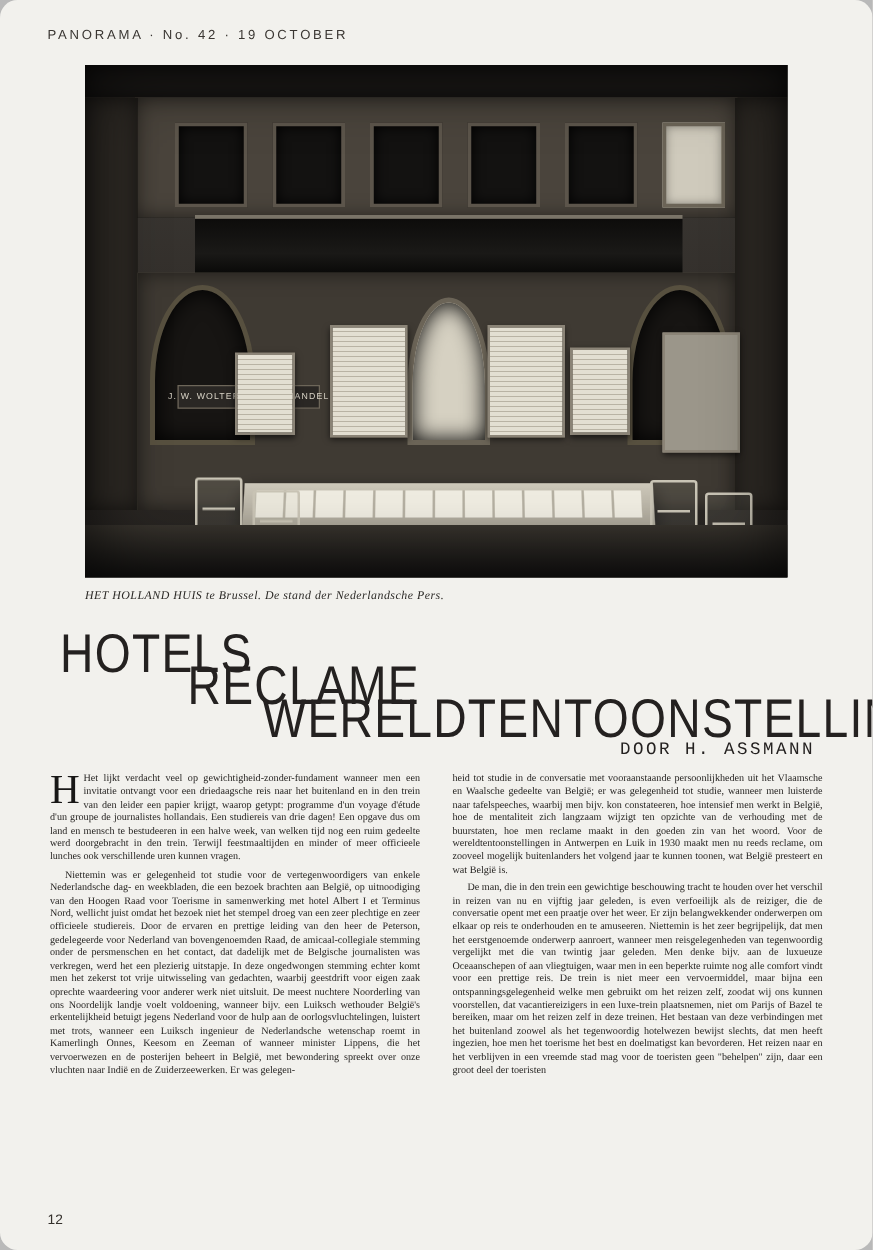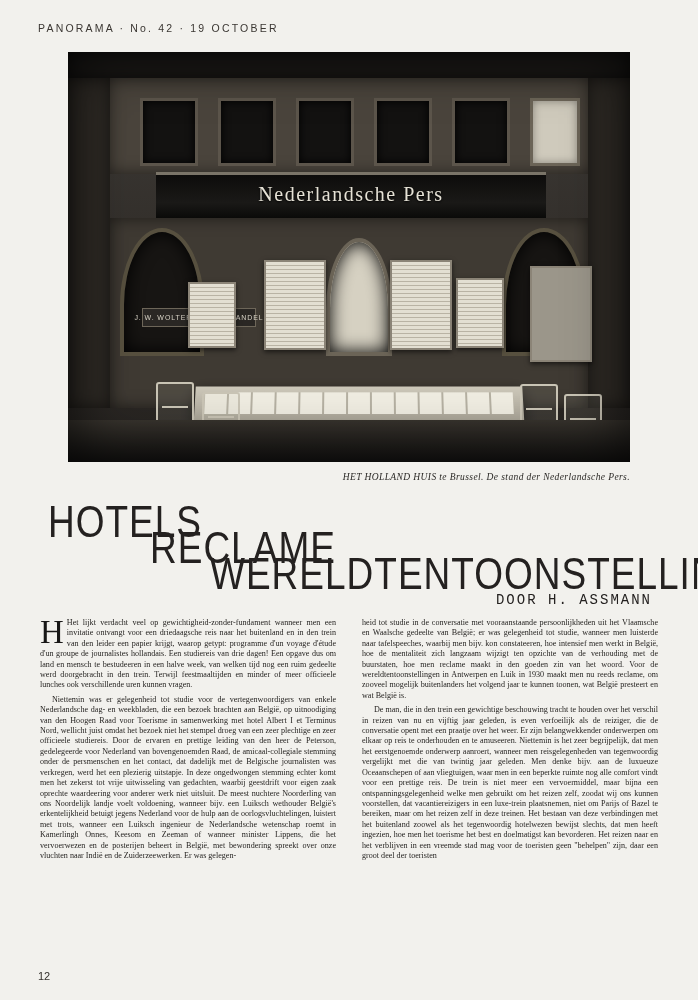--- a/index.html
+++ b/index.html
@@ -8,20 +8,21 @@
     background: #b9b9b9;
   }
   .page {
     position: relative;
     width: 698px;
     height: 1000px;
     background: #f2f1ed;
     overflow: hidden;
     font-family: "Liberation Serif", serif;
     color: #1e1c1a;
+    border-radius: 14px;
   }
   
   .running-head {
     position: absolute;
     left: 38px;
     top: 22px;
     font-family: "Liberation Sans", sans-serif;
     font-size: 10.5px;
     letter-spacing: 2.2px;
     color: #3a3632;
@@ -183,21 +184,20 @@
   .caption {
     position: absolute;
     left: 68px;
     top: 472px;
     width: 562px;
     font-family: "Liberation Serif", serif;
     font-style: italic;
     font-size: 9.5px;
     letter-spacing: 0.4px;
     color: #2b2926;
-    text-align: right;
   }
   
   .headline {
     position: absolute;
     left: 42px;
     top: 500px;
     width: 614px;
     height: 96px;
     font-family: "Liberation Sans", sans-serif;
     font-weight: 400;
@@ -285,23 +285,20 @@
         <div class="window-dark" style="left:150px;top:46px;width:52px;height:62px;"></div>
         <div class="window-dark" style="left:228px;top:46px;width:52px;height:62px;"></div>
         <div class="window-dark" style="left:306px;top:46px;width:52px;height:62px;"></div>
         <div class="window-dark" style="left:384px;top:46px;width:52px;height:62px;"></div>
         <div class="window-lit" style="left:462px;top:46px;width:44px;height:62px;"></div>
 
         <div class="brick" style="left:0;top:26px;width:42px;height:330px;background:#2e2a25;"></div>
         <div class="brick" style="left:520px;top:26px;width:42px;height:330px;background:#2e2a25;"></div>
 
         <div class="awning"></div>
-        <div class="signboard">
-          <span class="sign-text">Nederlandsche Pers</span>
-        </div>
 
         <div class="brick" style="left:42px;top:166px;width:478px;height:190px;background:#3f3a33;"></div>
 
         <div class="arch" style="left:52px;top:176px;width:76px;height:120px;"></div>
         <div class="arch" style="left:434px;top:176px;width:76px;height:120px;"></div>
         <div class="arch" style="left:258px;top:186px;width:58px;height:110px;background:#d6d1c2;border-color:#6b6457;"></div>
 
         <div class="shop-sign-small">
           <span>J. W. WOLTERS · BOEKHANDEL</span>
         </div>

